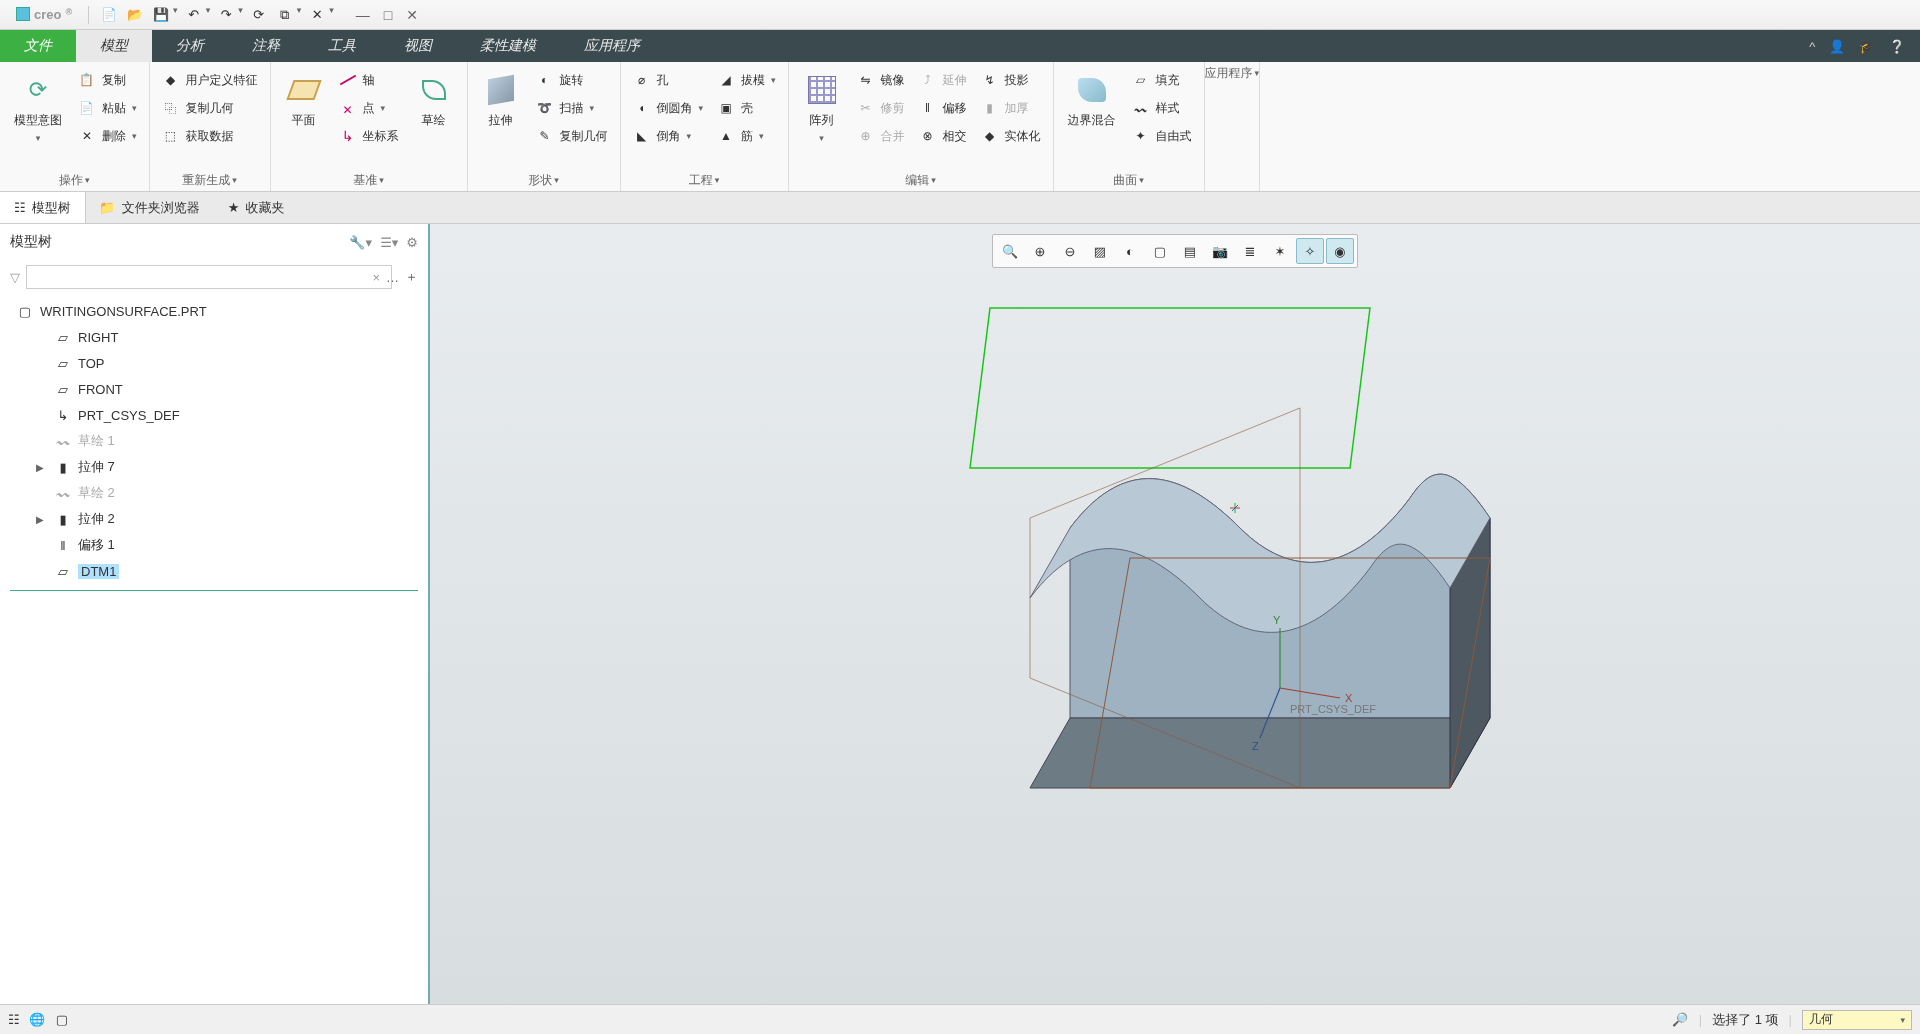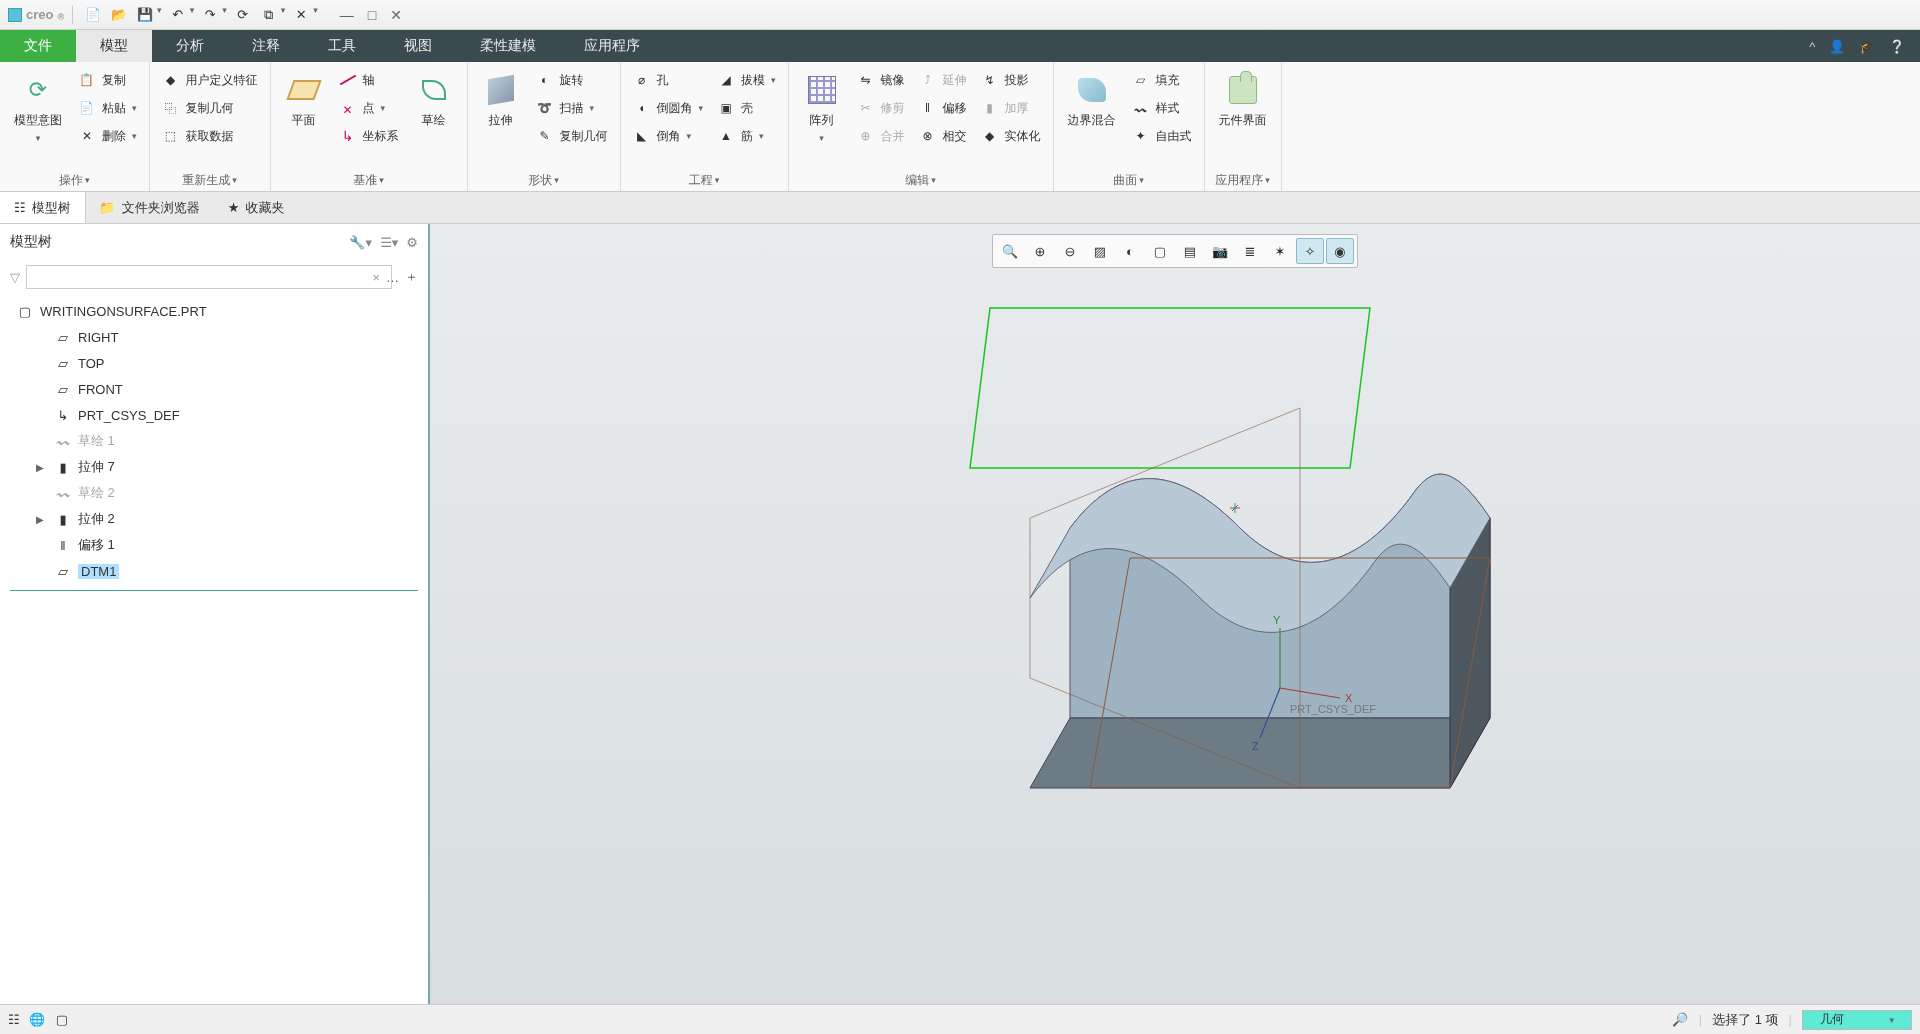--- a/index.html
+++ b/index.html
@@ -1,31 +1,31 @@
 <!DOCTYPE html>
 <html><head>
 <meta charset="utf-8">
 <style>
 * { margin: 0; padding: 0; box-sizing: border-box; font-family: "Microsoft YaHei", "Segoe UI", sans-serif; }
 body { background: #f0f0f0; width: 1920px; height: 1034px; overflow: hidden; font-size: 13px; color: #333; }
 
 
 .title-bar { height: 30px; background: linear-gradient(#f8f8f8,#eeeeee); display: flex; align-items: center; border-bottom: 1px solid #ccc; }
-.title-bar .logo { padding: 0 8px; color: #999; font-weight: bold; display: flex; align-items: flex-end; gap: 4px; }
+.title-bar .logo { padding: 0 16px; color: #999; font-weight: bold; display: flex; align-items: flex-start; gap: 4px; }
 .title-bar .logo-box { width: 14px; height: 14px; background: #5bc0de; border: 1px solid #3a9; }
 .qat { display: flex; gap: 6px; padding: 0 10px; }
 .qat-item { width: 20px; height: 20px; display: flex; align-items: center; justify-content: center; cursor: pointer; }
 .qat-drop { font-size: 9px; color: #666; margin-left: -4px; }
 .title-center { flex: 1; text-align: center; color: #555; }
 .win-controls { display: flex; gap: 14px; padding: 0 12px; color: #666; }
 .win-controls span { cursor: pointer; font-size: 14px; }
 
 
 .tabs-row { height: 32px; background: #3b4a4f; display: flex; align-items: stretch; }
-.tab { padding: 0 24px; display: flex; align-items: center; color: #eaeaea; cursor: pointer; font-size: 14px; }
+.tab { padding: 0 24px; display: flex; align-items: center; color: #eaeaea; cursor: pointer; font-size: 14px; font-style: italic; }
 .tab.file { background: #3cb043; color: #fff; }
 .tab.active { background: #e8e8e8; color: #333; }
 .tabs-right { margin-left: auto; display: flex; align-items: center; gap: 14px; padding: 0 14px; color: #ccc; }
 .tabs-right span { cursor: pointer; }
 
 
 .ribbon { height: 130px; background: #f9f9f9; border-bottom: 1px solid #ccc; display: flex; }
 .rgroup { border-right: 1px solid #ddd; display: flex; flex-direction: column; }
 .rgroup-body { flex: 1; display: flex; align-items: flex-start; padding: 6px 8px; gap: 6px; }
 .rgroup-label { height: 22px; text-align: center; font-size: 12px; color: #666; display: flex; align-items: center; justify-content: center; gap: 2px; }
@@ -64,21 +64,21 @@
 
 .viewport { flex: 1; background: linear-gradient(#e8ecef,#d8dde0); position: relative; }
 .view-toolbar { position: absolute; top: 10px; left: 50%; transform: translateX(-50%); background: #fafafa; border: 1px solid #bbb; border-radius: 2px; display: flex; padding: 3px; gap: 2px; }
 .view-toolbar .vtb { width: 28px; height: 26px; display: flex; align-items: center; justify-content: center; cursor: pointer; border-radius: 2px; }
 .view-toolbar .vtb.active { background: #d0e8f0; border: 1px solid #8bc; }
 
 
 .status-bar { height: 30px; background: #f0f0f0; border-top: 1px solid #ccc; display: flex; align-items: center; padding: 0 8px; gap: 10px; }
 .status-bar .sb-item { cursor: pointer; }
 .status-right { margin-left: auto; display: flex; align-items: center; gap: 10px; }
-.status-right .level { width: 110px; height: 20px; border: 1px solid #bbb; background: #5eead4; padding: 0 17px; display: flex; align-items: center; justify-content: space-between; font-size: 12px; }
+.status-right .level { width: 110px; height: 20px; border: 1px solid #bbb; background: #fef9c3; padding: 0 6px; display: flex; align-items: center; justify-content: space-between; font-size: 12px; }
 
 
 .ic-plane { width: 28px; height: 20px; transform: skewX(-20deg); border: 2px solid #c9a050; background: #f5e3b0; }
 .ic-axis { width: 20px; height: 2px; background: #c06; transform: rotate(-30deg); }
 .ic-point { width: 10px; height: 10px; }
 .ic-point::before { content:"✕"; color:#c06; font-size:12px; }
 .ic-csys { font-size: 14px; color: #c06; }
 .ic-sketch { width: 24px; height: 20px; border: 2px solid #4a8; border-radius: 0 14px 0 14px; }
 .ic-extrude { width: 26px; height: 26px; background: linear-gradient(135deg,#bcd,#89a); transform: skewY(-10deg); }
 .ic-boundary { width: 28px; height: 24px; background: linear-gradient(135deg,#bde,#8bc); border-radius: 4px 14px 4px 14px; }
@@ -384,28 +384,20 @@
           </div>
       </div>
     </div>
     <div class="rgroup-label">
         <span>曲面</span>
         <span class="drop-arrow">▾</span>
       </div>
   </div>
 
   <div class="rgroup">
-    <div class="rgroup-body">
-      <div class="bigbtn">
-        <div class="ico">
-            <div class="ic-puzzle"></div>
-          </div>
-        <div class="lbl">元件界面</div>
-      </div>
-    </div>
     <div class="rgroup-label">
         <span>应用程序</span>
         <span class="drop-arrow">▾</span>
       </div>
   </div>
 </div>
 
 <div class="panel-tabs">
   <div class="panel-tab active">
       <span>☷</span>

